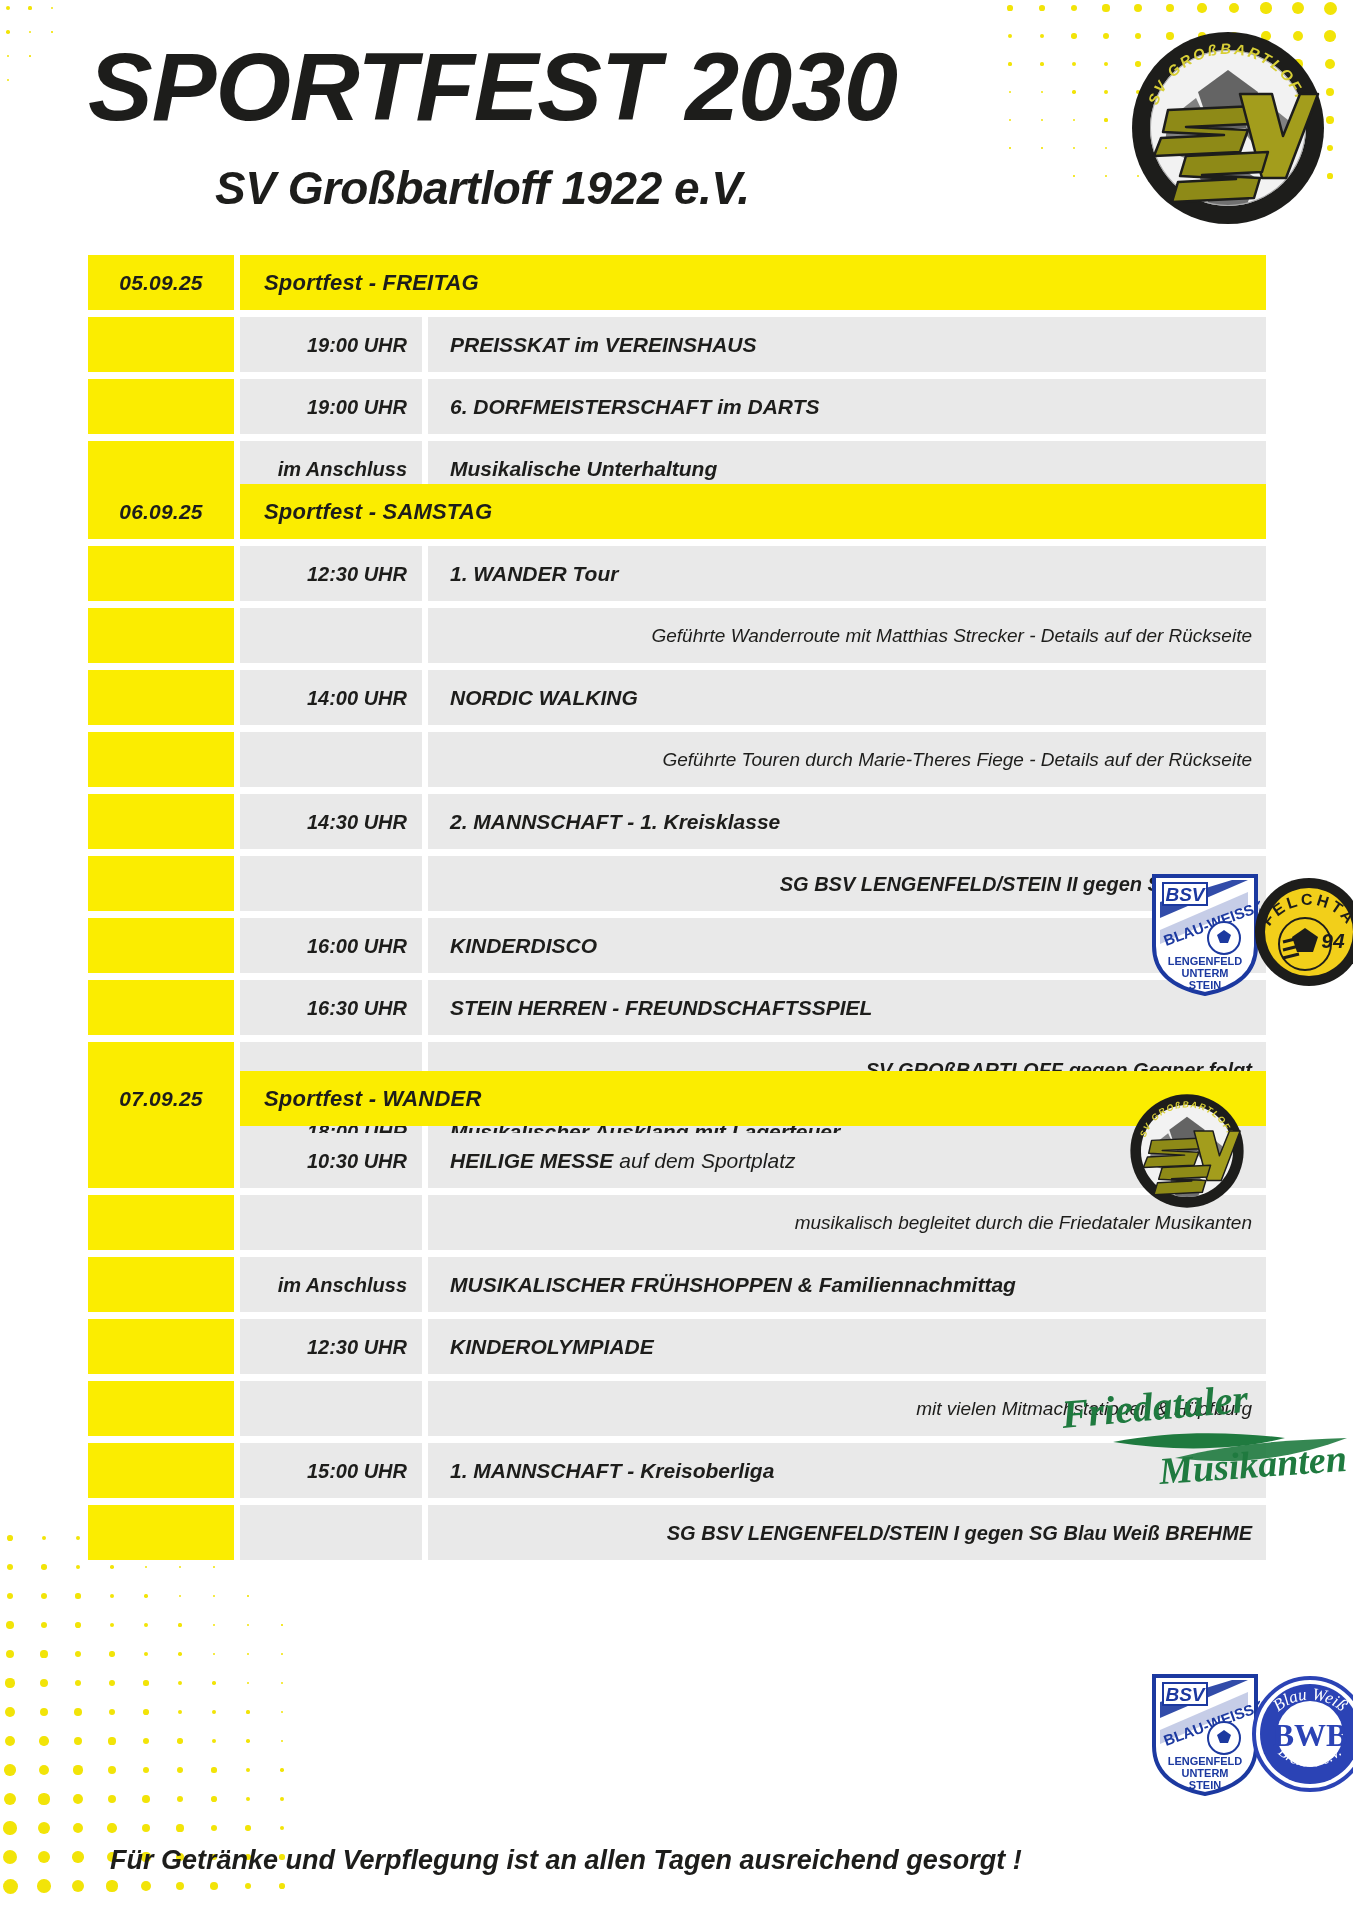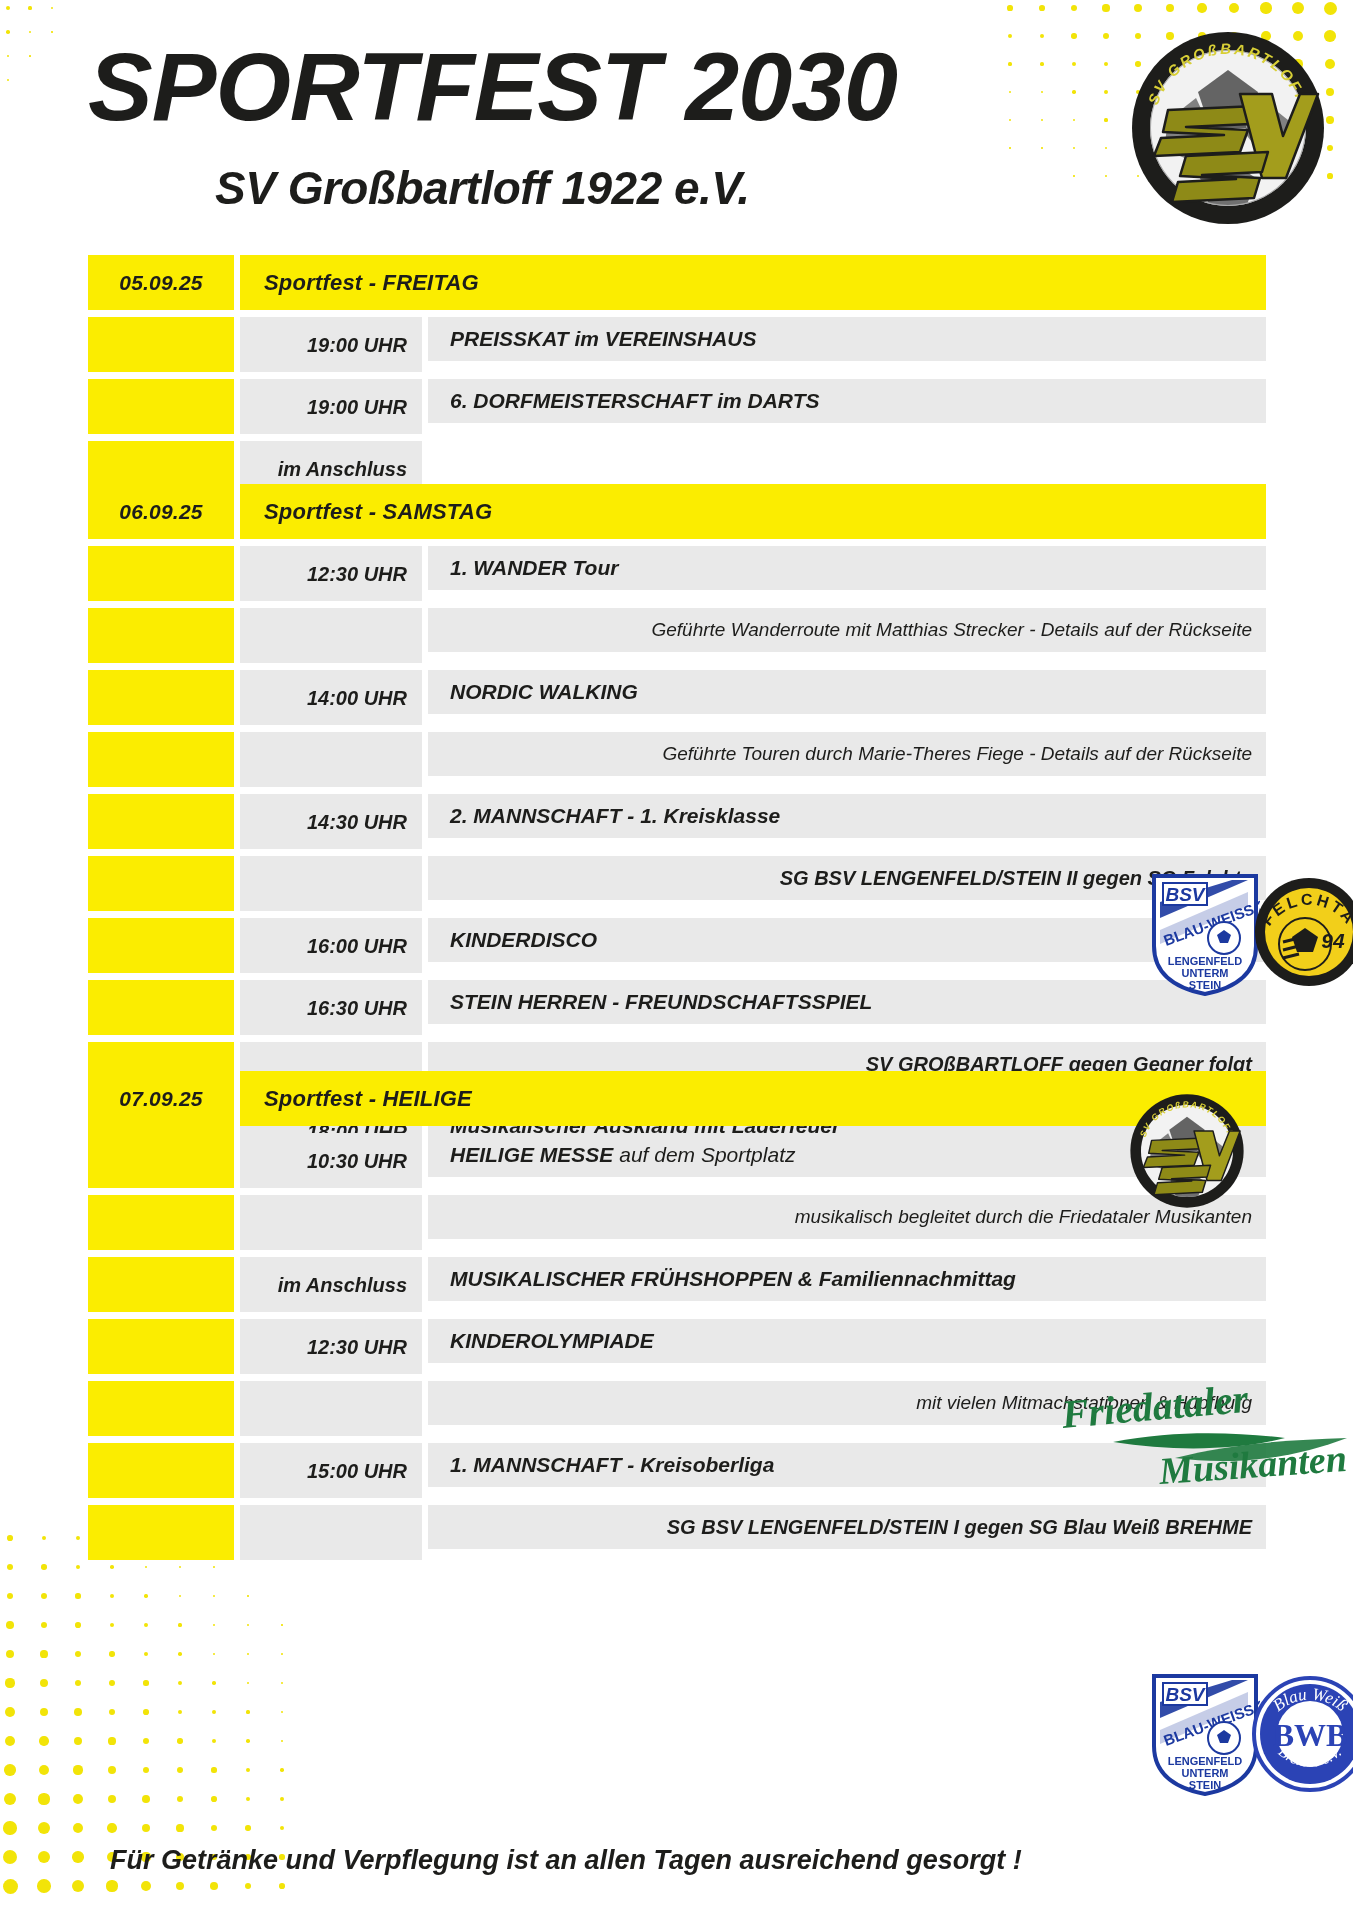--- a/index.html
+++ b/index.html
@@ -67,21 +67,21 @@
   .cell-time{
     position:absolute;left:152px;top:0;width:182px;height:55px;
     background:#e9e9e9;
   }
   .cell-time .txt{
     position:absolute;right:15px;top:50%;transform:translateY(-50%);
     font-size:20px;font-weight:bold;font-style:italic;
     color:#1d1d1b;white-space:nowrap;
   }
   .cell-desc{
-    position:absolute;left:340px;top:0;width:838px;height:44px;
+    position:absolute;left:340px;top:0;width:838px;height:55px;
     background:#e9e9e9;
   }
   .cell-desc .txt{
     position:absolute;top:50%;transform:translateY(-50%);
     left:22px;right:14px;
     font-size:21px;font-style:italic;
     color:#1d1d1b;white-space:nowrap;
   }
   .cell-desc .txt.bold{font-weight:bold;}
   .cell-desc .txt.sub{left:auto;right:14px;text-align:right;font-weight:normal;font-size:19px;}
@@ -371,20 +371,23 @@
           </div>
           <div class="cell-desc">
             <div class="txt bold">6. DORFMEISTERSCHAFT im DARTS</div>
           </div>
         </div>
         <div class="row">
           <div class="cell-date"></div>
           <div class="cell-time">
             <div class="txt">im Anschluss</div>
           </div>
+          <div class="cell-desc">
+            <div class="txt bold">Musikalische Unterhaltung</div>
+          </div>
         </div>
       </div>
       <div class="block" style="top: 484px;">
         <div class="row">
           <div class="cell-date">
             <div class="txt">06.09.25</div>
           </div>
           <div class="cell-dayhdr">
             <div class="txt">Sportfest - SAMSTAG</div>
           </div>
@@ -479,21 +482,21 @@
             <div class="txt bold">Musikalischer Ausklang mit Lagerfeuer</div>
           </div>
         </div>
       </div>
       <div class="block" style="top: 1071px;">
         <div class="row">
           <div class="cell-date">
             <div class="txt">07.09.25</div>
           </div>
           <div class="cell-dayhdr">
-            <div class="txt">Sportfest - HEILIGE</div>
+            <div class="txt">Sportfest - WANDER</div>
           </div>
         </div>
         <div class="row">
           <div class="cell-date"></div>
           <div class="cell-time">
             <div class="txt">10:30 UHR</div>
           </div>
           <div class="cell-desc">
             <div class="txt bold"><span>HEILIGE MESSE</span><span class="lite"> auf dem Sportplatz</span></div>
           </div>

